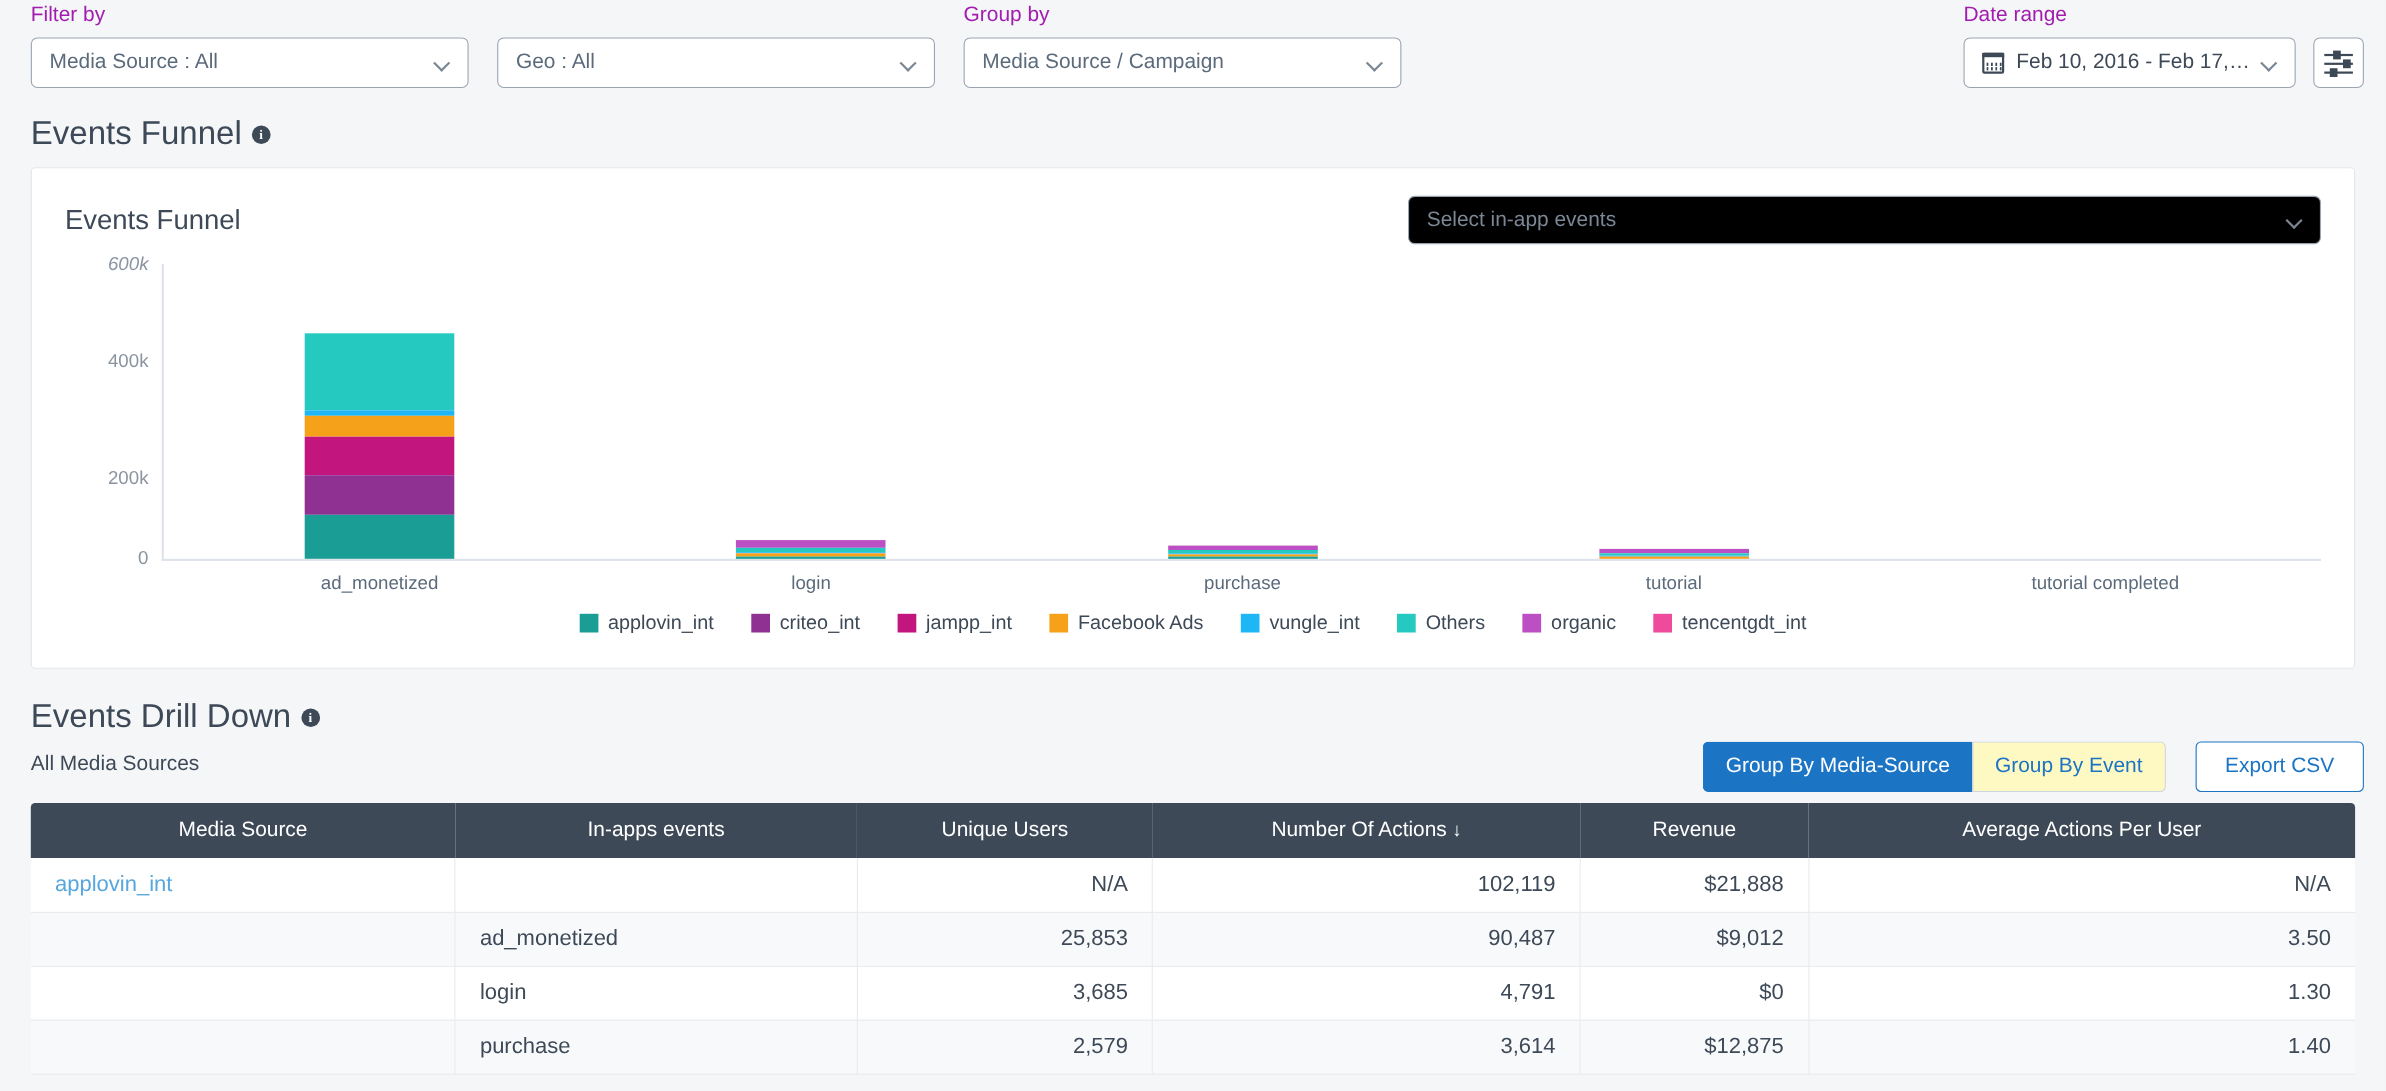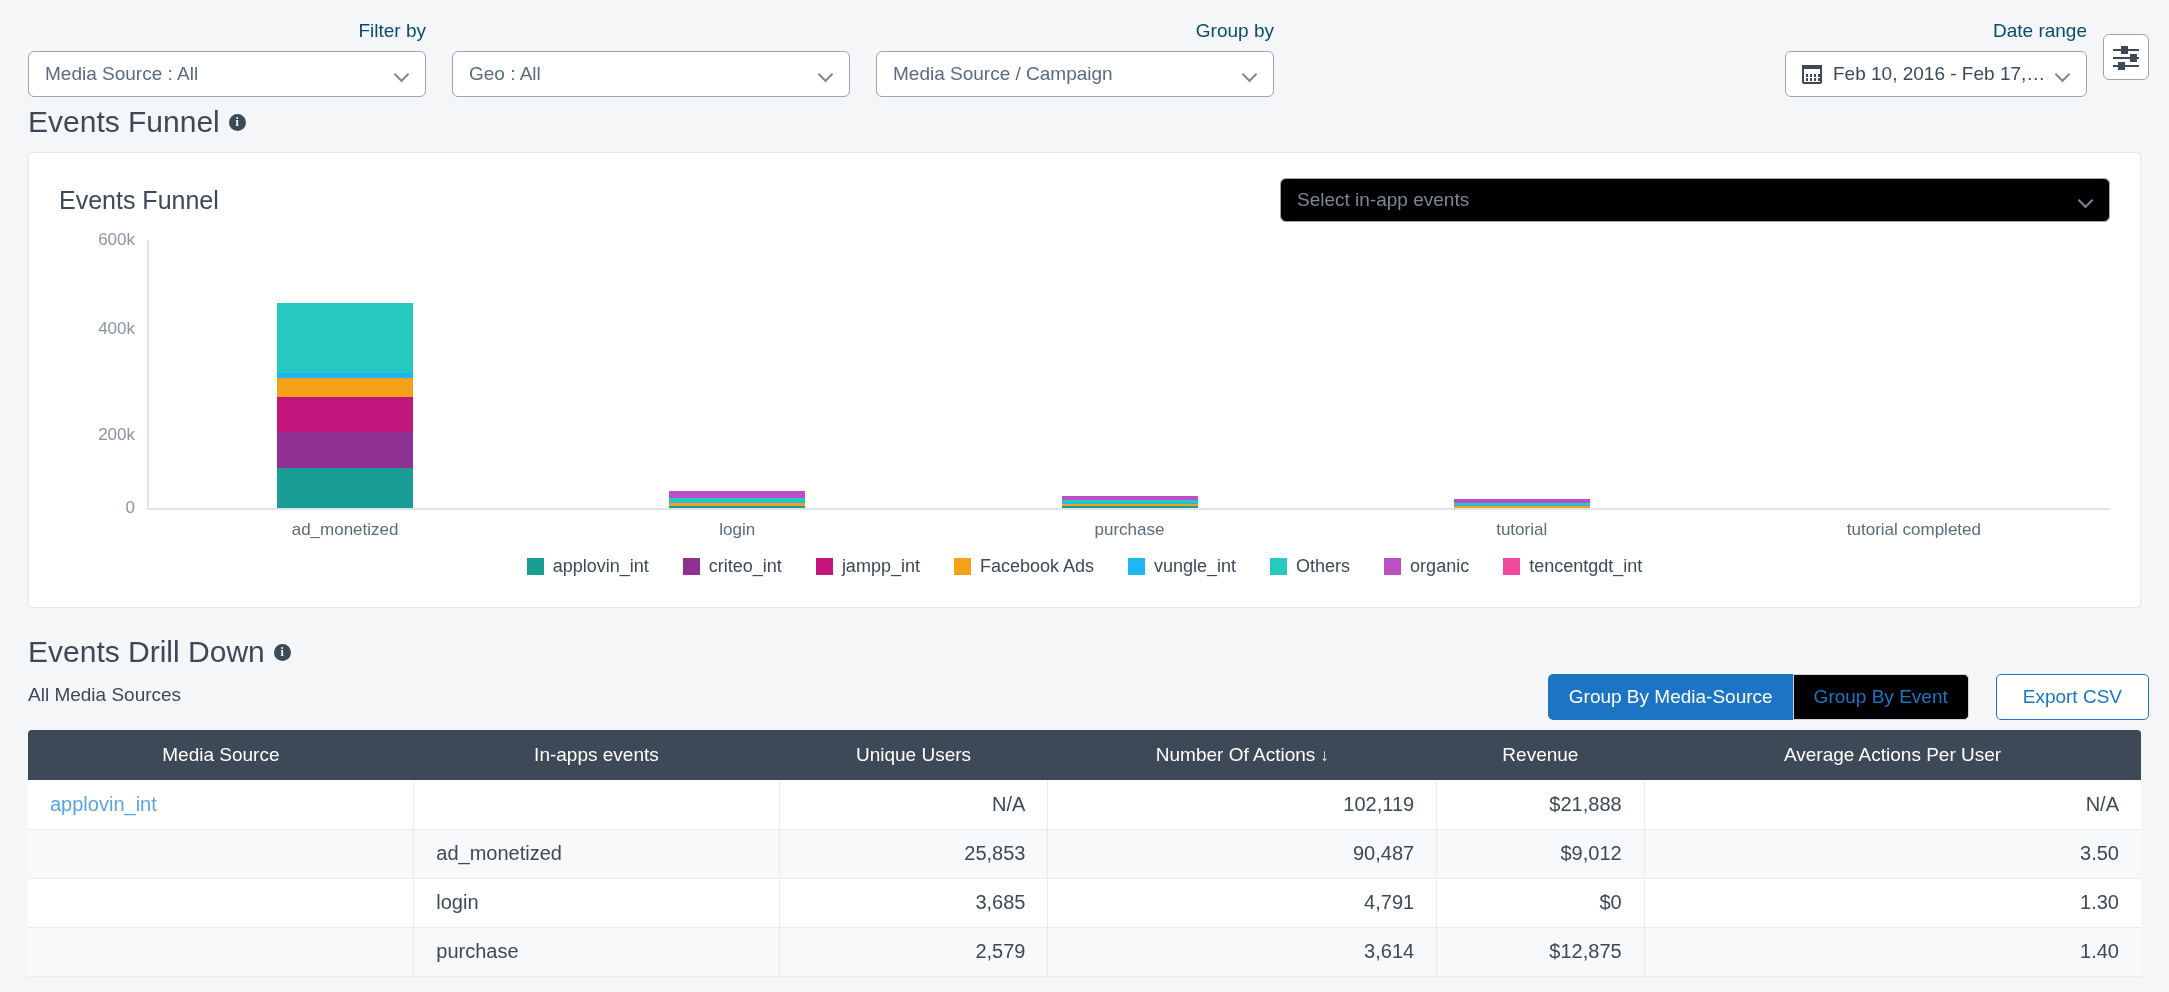--- a/index.html
+++ b/index.html
@@ -15,25 +15,24 @@
   
   .filterbar {
     position: relative;
     height: 104px;
     background: #f4f6f8;
     padding: 0 28px;
   }
   .fgroup { position: absolute; top: 0; }
   .flabel {
     font-size: 19px;
-    color: #0c4a6e;
+    color: #a21caf;
     margin-bottom: 9px;
     line-height: 22px;
-    padding-top: 20px;
-    text-align: right;
+    padding-top: 3px;
   }
   .fselect {
     height: 46px;
     border: 1px solid #9aa5b1;
     border-radius: 6px;
     background: #ffffff;
     display: flex;
     align-items: center;
     padding: 0 16px;
     font-size: 19px;
@@ -228,21 +227,21 @@
   .btn-row {
     position: absolute; right: 20px; top: 40px;
     display: flex; align-items: center;
   }
   .seg-group { display: flex; border-radius: 5px; overflow: hidden; }
   .seg-btn {
     font-size: 19px;
     padding: 11px 20px;
     border: 1px solid #1b74c4;
     cursor: pointer;
-    background: #000000;
+    background: #fef9c3;
     color: #1b74c4;
     white-space: nowrap;
   }
   .seg-btn.active { background: #1b74c4; color: #fff; border-color: #1b74c4; }
   .seg-btn:first-child { border-radius: 5px 0 0 5px; border-right: none; }
   .seg-btn:last-child { border-radius: 0 5px 5px 0; border-color: #ccd4dc; }
   #export-csv {
     margin-left: 27px;
     font-size: 19px;
     padding: 11px 26px;
@@ -350,21 +349,21 @@
       <span class="val">Select in-app events</span>
       <span class="caret"></span>
     </div>
   </div>
 
   <div class="chart-wrap">
     <div class="y-axis" id="y-axis">
         <div class="ytick" style="top: 268px;">0</div>
         <div class="ytick" style="top: 178.667px; margin-top: 16px;">200k</div>
         <div class="ytick" style="top: 89.3333px;">400k</div>
-        <div class="ytick" style="top: 0px;">600k</div>
+        <div class="ytick" style="top: 0px; font-style: italic;">600k</div>
       </div>
     <div class="axis-line-v"></div>
     <div class="axis-line-h"></div>
     <div class="plot" id="plot">
         <div class="bar-col" style="left: calc(10% - 68px); width: 136px;">
           <div class="seg" style="height: 40.4175px; background: rgb(26, 157, 148);"></div>
           <div class="seg" style="height: 35.7333px; background: rgb(142, 49, 146);"></div>
           <div class="seg" style="height: 34.84px; background: rgb(194, 21, 126);"></div>
           <div class="seg" style="height: 18.76px; background: rgb(245, 162, 26);"></div>
           <div class="seg" style="height: 5.36px; background: rgb(31, 182, 245);"></div>

